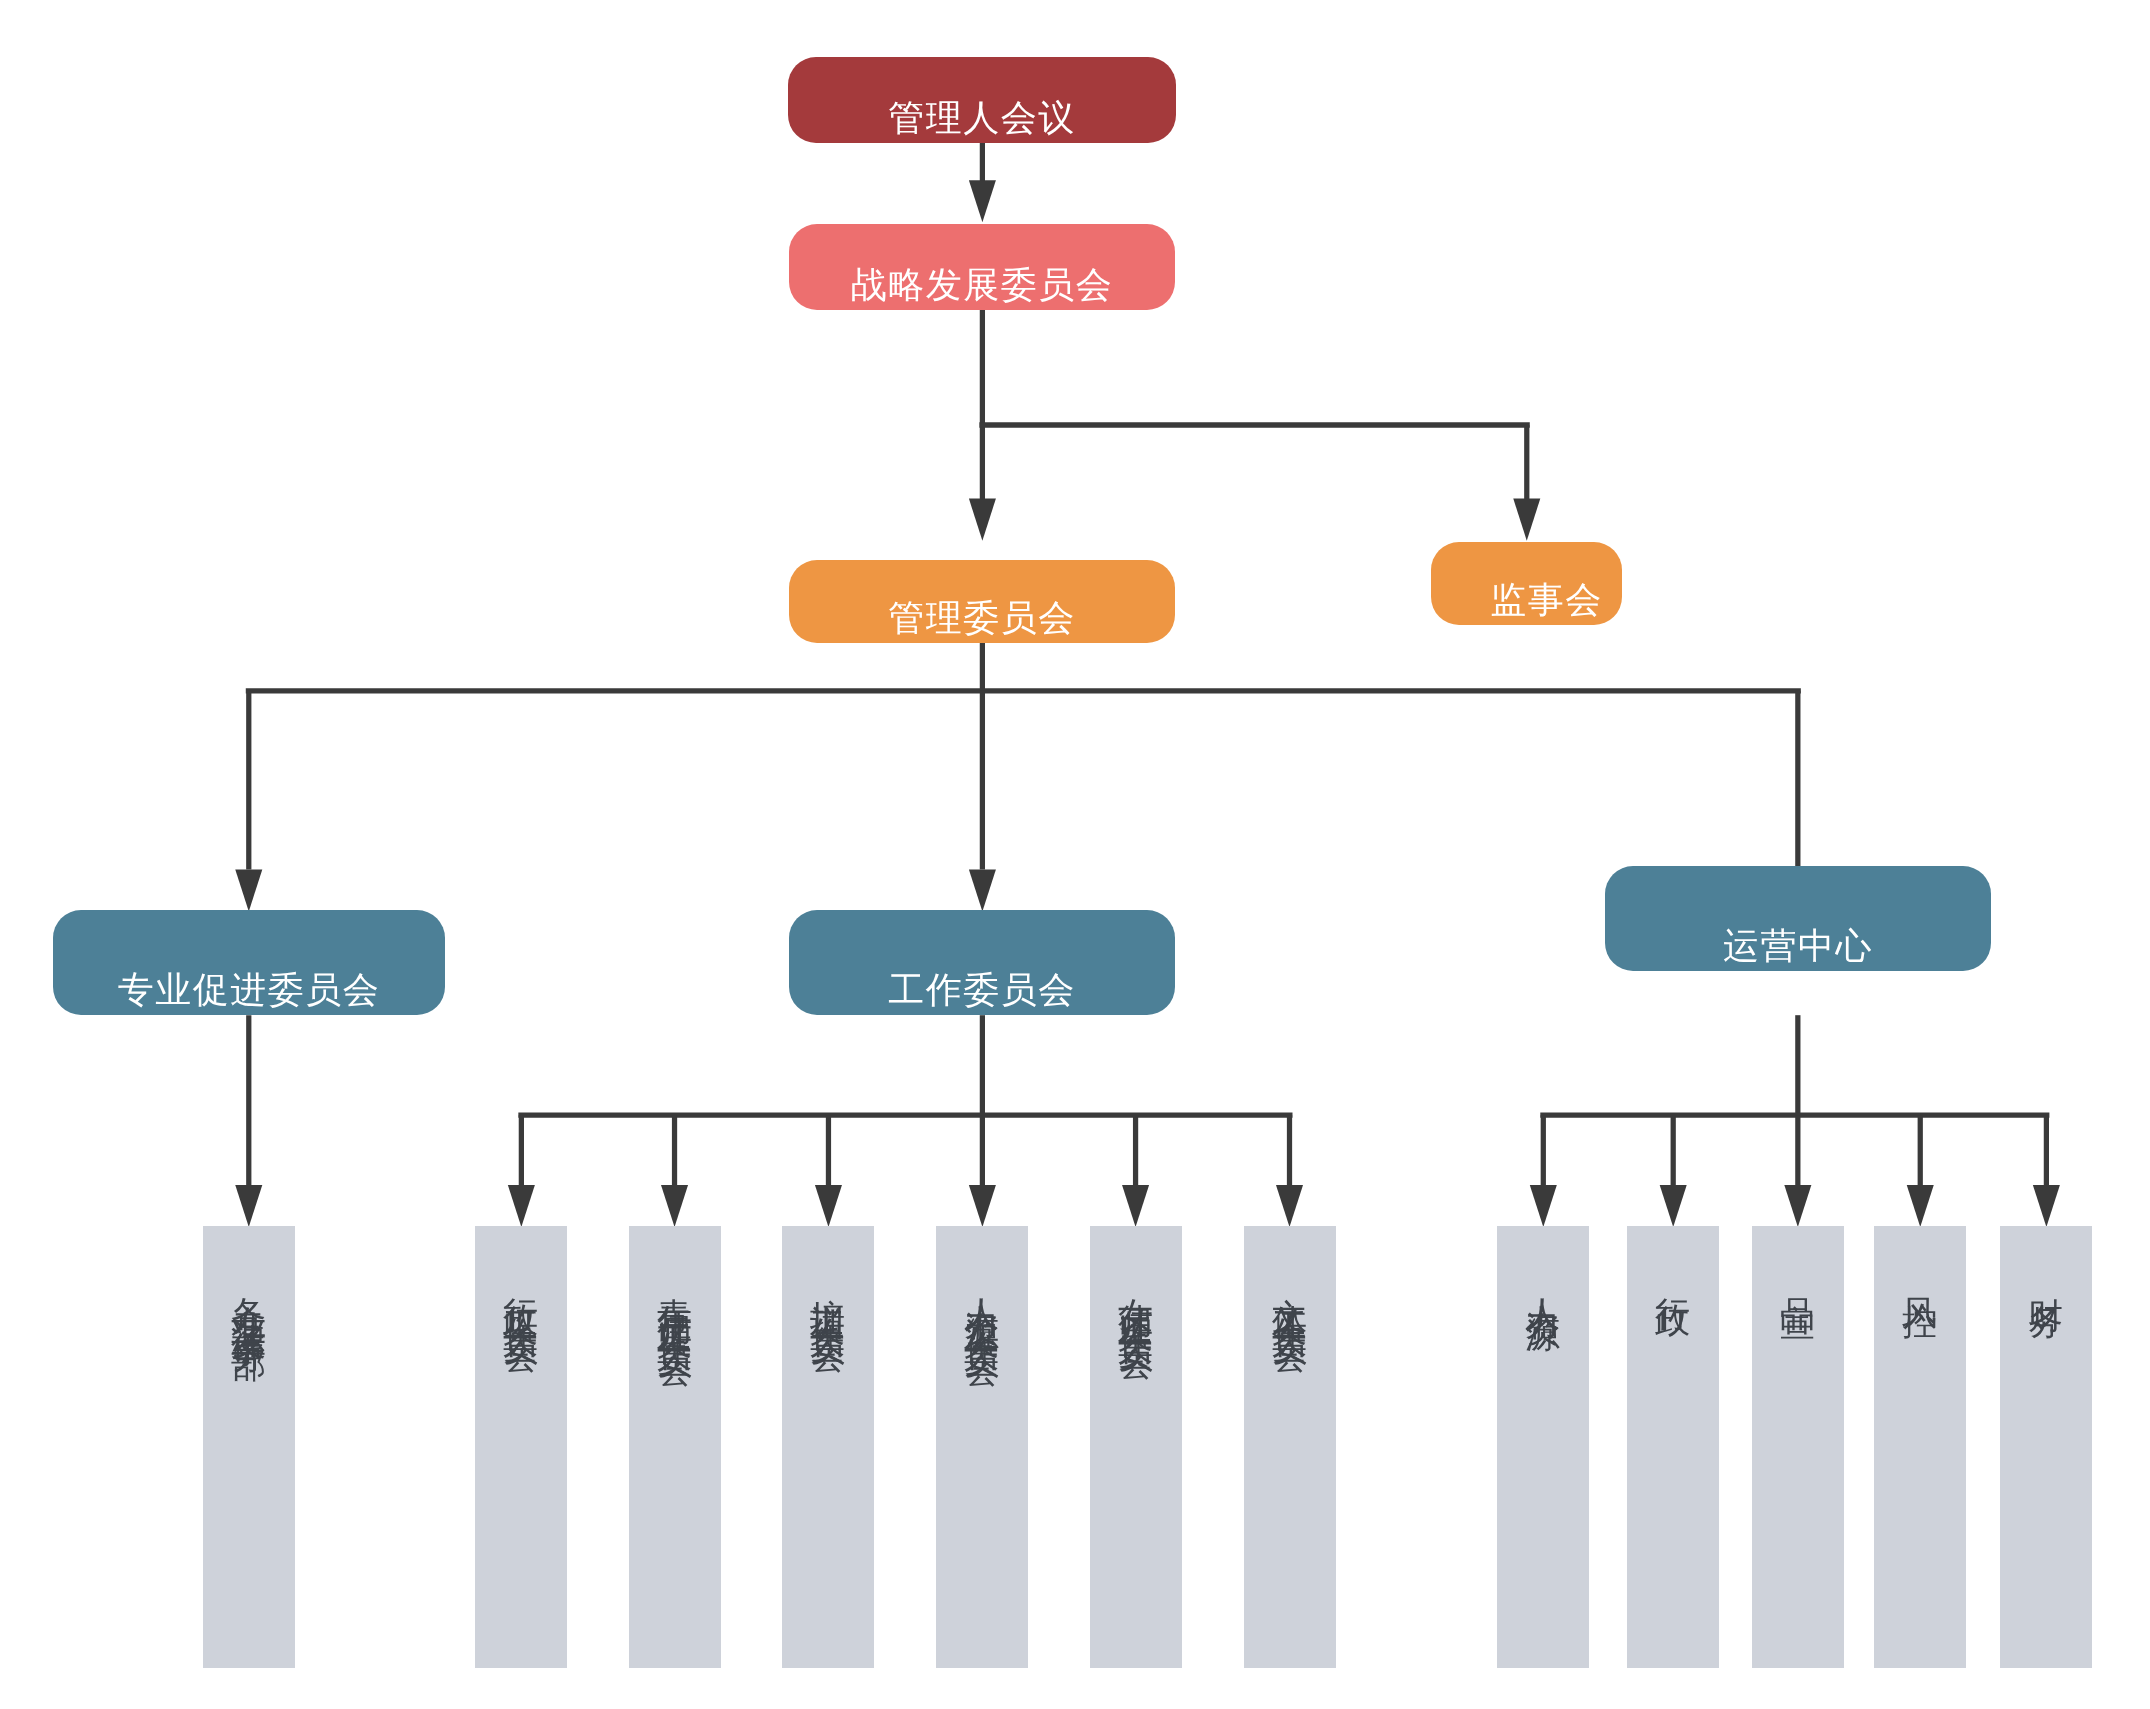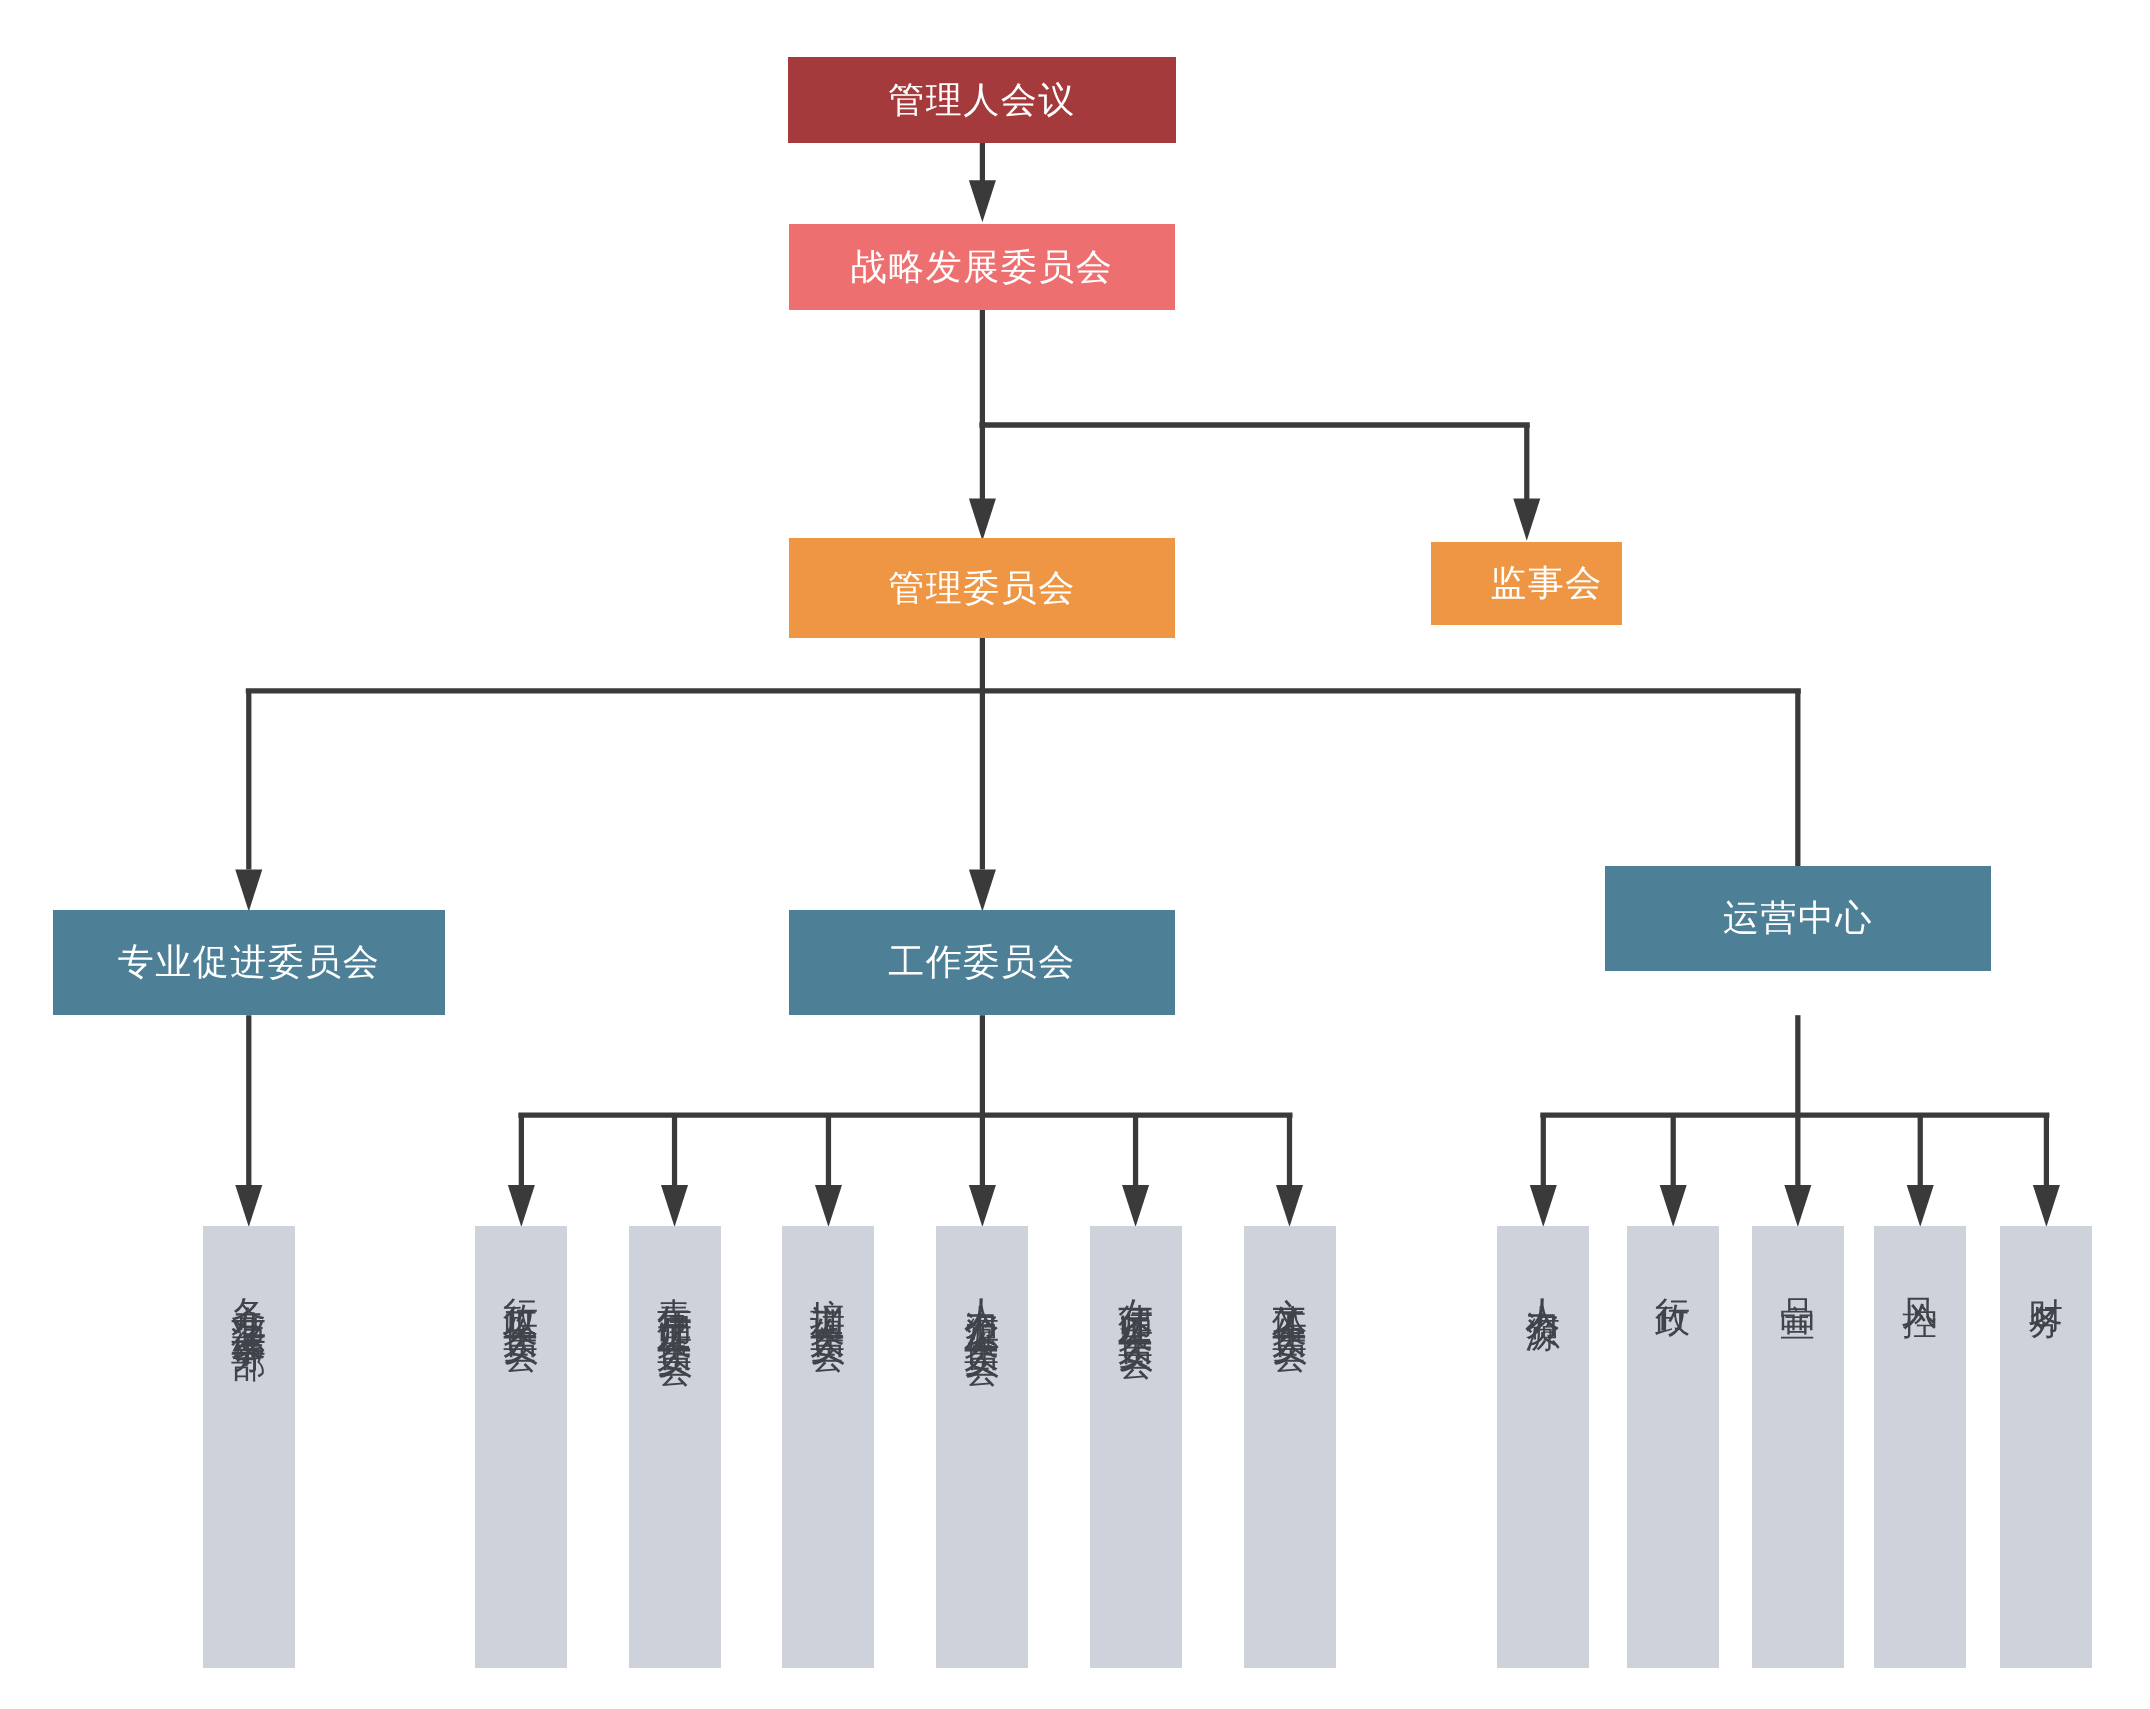--- a/index.html
+++ b/index.html
@@ -12,27 +12,28 @@
     overflow: hidden;
   }
   .edges {
     position: absolute;
     left: 0; top: 0;
     width: 2151px; height: 1709px;
   }
   .node {
     position: absolute;
     display: flex;
-    align-items: center;
+    align-items: flex-end;
     justify-content: center;
     color: #ffffff;
     font-size: 36px;
     letter-spacing: 1.5px;
     box-sizing: border-box;
     z-index: 2;
+    border-radius: 28px;
   }
   .node-root       { background: #a43a3c; }
   .node-strategy   { background: #ed6f6f; font-family: Liberation Serif, serif; }
   .node-committee  { background: #ee9643; }
   .node-center     { background: #4d8097; }
   .vnode {
     position: absolute;
     top: 1226px;
     width: 92px;
     height: 442px;
@@ -122,21 +123,21 @@
   </svg>
 
   <div class="node node-root" style="left:788px; top:57px; width:388px; height:86px;">
     <span>管理人会议</span>
   </div>
 
   <div class="node node-strategy" style="left:789px; top:224px; width:386px; height:86px;">
     <span>战略发展委员会</span>
   </div>
 
-  <div class="node node-committee" style="left:789px; top:538px; width:386px; height:100px;">
+  <div class="node node-committee" style="left:789px; top:560px; width:386px; height:83px;">
     <span>管理委员会</span>
   </div>
   <div class="node node-committee" style="left:1431px; top:542px; width:191px; height:83px;padding-left:40px;">
     <span>监事会</span>
   </div>
 
   <div class="node node-center" style="left:53px; top:910px; width:392px; height:105px;">
     <span>专业促进委员会</span>
   </div>
   <div class="node node-center" style="left:789px; top:910px; width:386px; height:105px;">

